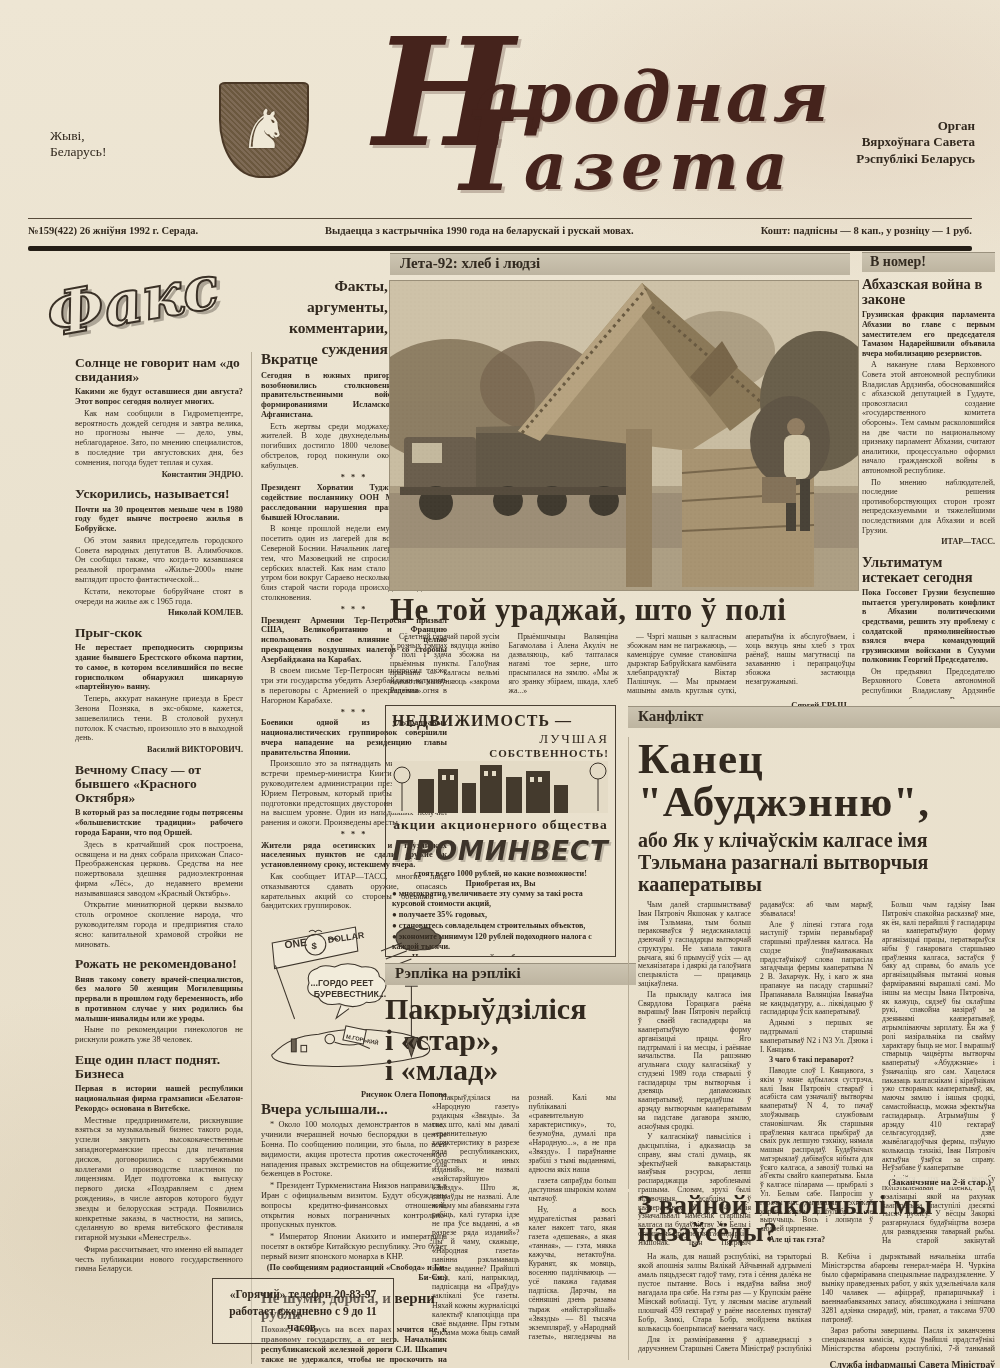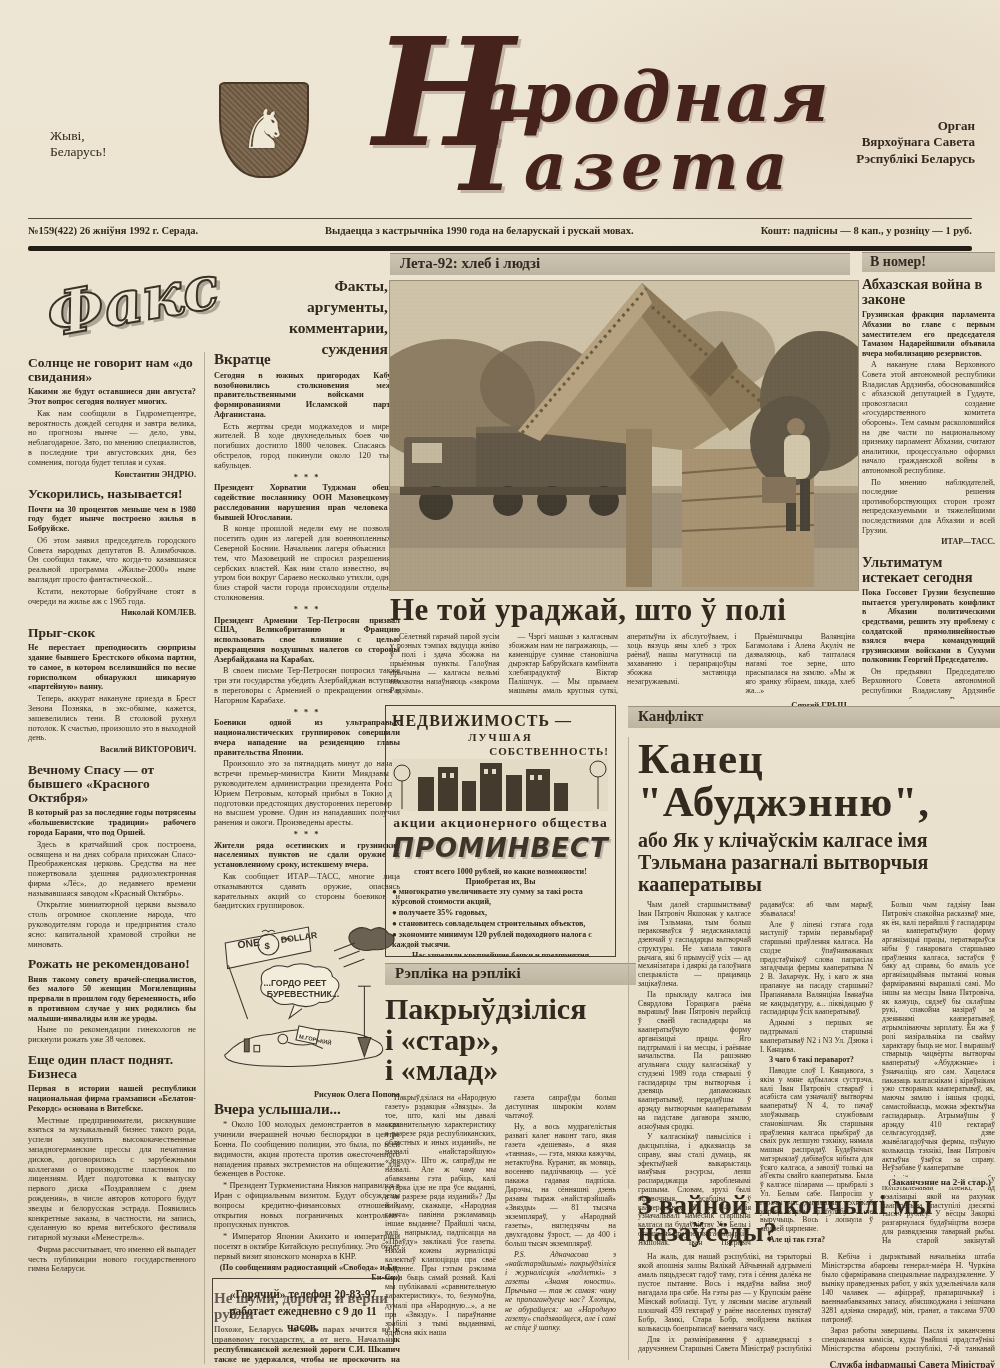--- a/index.html
+++ b/index.html
@@ -34,21 +34,21 @@
     font-weight:bold;font-size:10.5px;display:flex;justify-content:space-between;}
   .blackbar{left:28px;top:246px;width:944px;height:5px;background:#241e16;border-radius:2px;}
   
   .bar{background:linear-gradient(180deg,#cdc5b2,#bdb4a0);color:#322a20;font-weight:bold;
        font-size:15px;padding:2px 10px 3px;box-shadow:inset 0 1px 0 #9a917e;}
   h3{font-size:13.5px;line-height:1.05;margin:0 0 3px;}
   .art{margin-bottom:8px;}
   .lead{font-weight:bold;margin:0 0 2px;text-align:justify;}
   p.b{margin:0 0 2px;text-indent:9px;text-align:justify;}
   .byline{text-align:right;font-weight:bold;margin:0;}
-  .smalltxt{font-size:8.3px;line-height:1.18;}
+  .smalltxt{font-size:8.3px;line-height:1.18;margin-left:47px;}
   .colflow{overflow:hidden;}
   
   .faxlogo{left:48px;top:262px;width:215px;height:92px;transform:rotate(-10deg);
     font-family:"DejaVu Serif",serif;font-style:italic;font-weight:bold;font-size:60px;
     color:#ece4d2;-webkit-text-stroke:2px #3a3127;text-shadow:4px 4px 0 rgba(58,49,39,.35);}
   .faxslogan{left:252px;top:276px;width:136px;text-align:right;font-weight:bold;
     font-size:15.5px;line-height:1.35;}
   #colA{left:28px;top:356px;width:168px;height:1008px;}
   #colB{left:204px;top:352px;width:186px;height:1012px;border-left:1px solid #b6ac97;
         padding-left:9px;}
@@ -68,21 +68,21 @@
       background:rgba(234,226,207,.85);line-height:1.2;}
   
   #vnomer{left:862px;top:252px;width:133px;height:450px;}
   #vnomer .bar{font-size:14px;padding:2px 8px;}
   #vnomer .flow{height:422px;overflow:hidden;font-size:8px;line-height:1.2;padding-top:5px;}
   #vnomer h3{font-size:14.5px;}
   
   #ad{left:385px;top:705px;width:231px;height:252px;border:1.5px solid #4a4034;
       padding:5px 6px;box-sizing:border-box;overflow:hidden;font-size:8px;line-height:1.25;}
   #ad .t1{font-weight:bold;font-size:16px;letter-spacing:1px;}
-  #ad .t2{font-weight:bold;font-size:11px;text-align:center;letter-spacing:2px;}
+  #ad .t2{font-weight:normal;font-size:13px;text-align:right;letter-spacing:2px;}
   #ad .t3{font-weight:bold;font-size:11px;text-align:right;letter-spacing:1px;}
   #ad .band{font-weight:bold;font-size:13.5px;text-align:center;letter-spacing:1px;margin:1px 0;}
   #ad .name{font-family:"DejaVu Sans",sans-serif;font-style:italic;font-weight:bold;
       font-size:26px;text-align:center;letter-spacing:1px;color:#3d342a;
       text-shadow:2px 2px 0 rgba(61,52,42,.25);margin:0 0 2px;}
   #ad .blt{margin:0 0 1px;font-weight:bold;}
   #ad .ctr{text-align:center;font-weight:bold;}
   
   .repbar{left:385px;top:963px;width:231px;}
   #replika{left:385px;top:994px;width:231px;height:368px;}
@@ -334,22 +334,22 @@
             <circle cx="1" cy="1" r=".6" fill="#7a6c52"></circle>
         </pattern>
       </defs>
     </svg>
   </div>
 
   <div class="abs harvest">
     <h2>Не той ураджай, што ў полі</h2>
     <div class="body">
       <p class="b">Сёлетняй гарачай парой зусім у розных тэмпах вядуцца жніво ў полі і здача збожжа на прыёмныя пункты. Галоўная прычына — калгасы вельмі неахвотна напаўняюць «закрома Радзімы».</p>
+      <p class="b">Прыёмшчыцы Валянціна Багамолава і Алена Акуліч не дазваляюць, каб тапталася нагамі тое зерне, што прасыпалася на зямлю. «Мы ж яго зранку збіраем, шкада, хлеб жа...»</p>
       <p class="b">— Чэргі машын з калгасным збожжам нам не пагражаюць, — каменціруе сумнае становішча дырэктар Бабруйскага камбіната хлебапрадуктаў Віктар Палішчук. — Мы прымаем машыны амаль круглыя суткі, аператыўна іх абслугоўваем, і хоць вязуць яны хлеб з трох раёнаў, нашы магутнасці па захаванню і перапрацоўцы збожжа застаюцца незагружанымі.</p>
-      <p class="b">Прыёмшчыцы Валянціна Багамолава і Алена Акуліч не дазваляюць, каб тапталася нагамі тое зерне, што прасыпалася на зямлю. «Мы ж яго зранку збіраем, шкада, хлеб жа...»</p>
 
     </div>
     <div class="byline">
       <div>Сяргей ГРЫЦ.</div>
       <div>Фота аўтара.</div>
     </div>
   </div>
 
   <div id="vnomer" class="abs">
     <div class="bar">В номер!</div>

